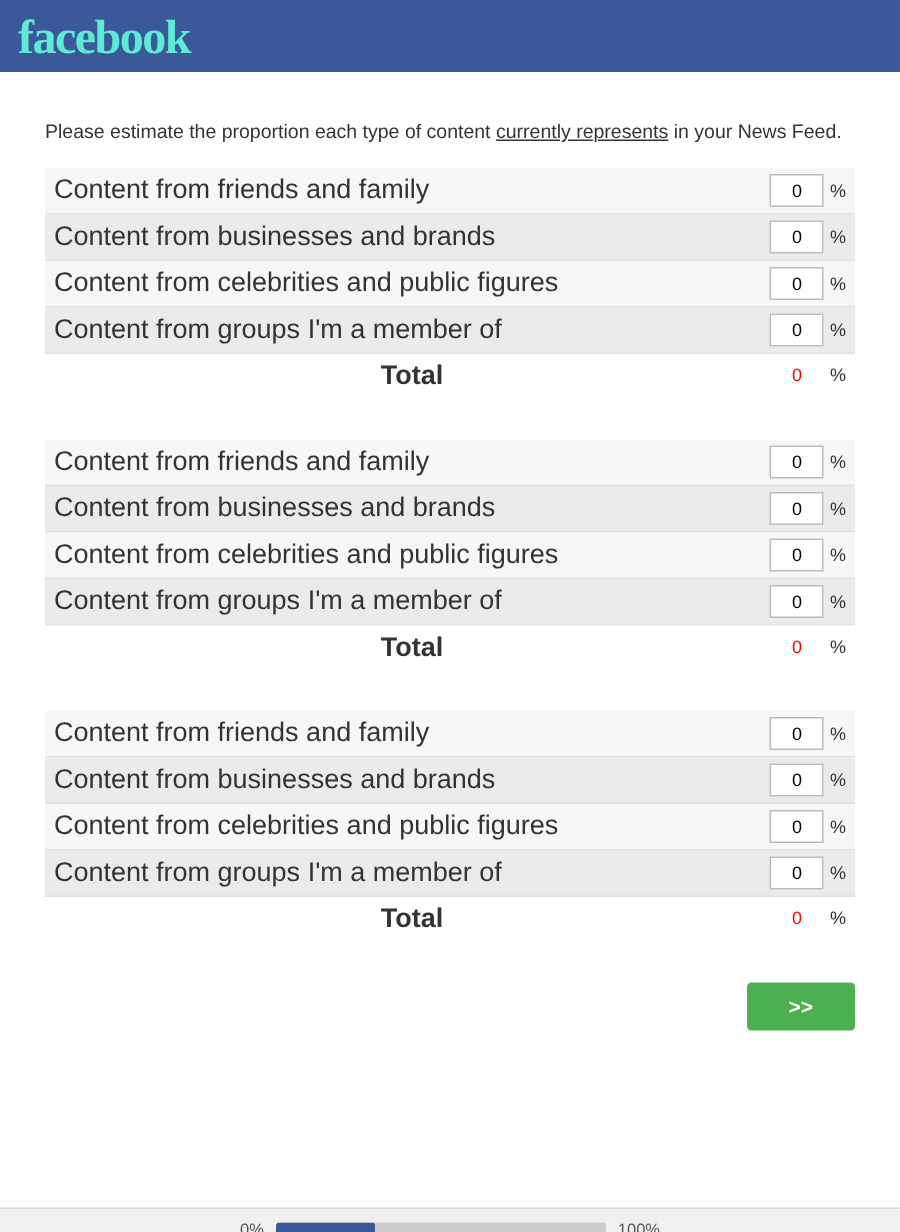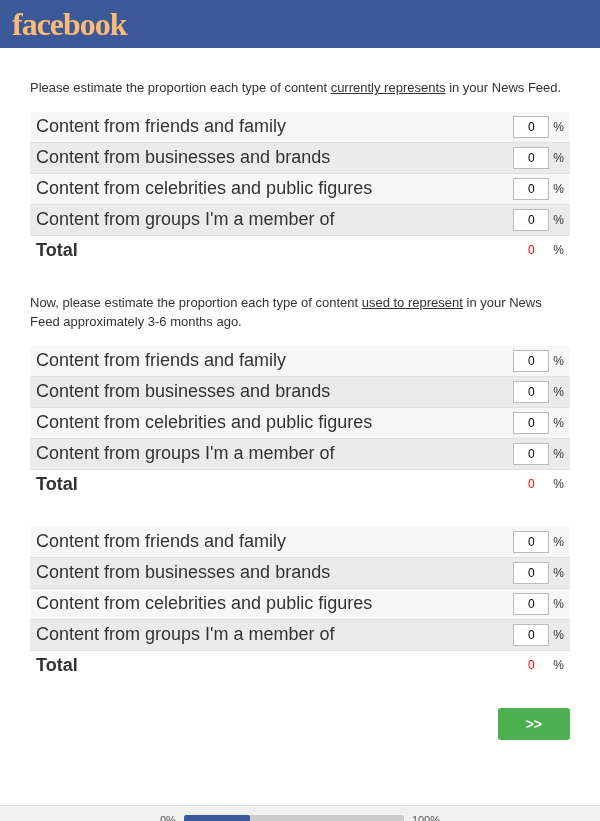--- a/index.html
+++ b/index.html
@@ -11,21 +11,21 @@
       min-height: 821px;
     }
     .header {
       background: #3b5998;
       padding: 8px 12px;
       height: 48px;
       display: flex;
       align-items: center;
     }
     .header-logo {
-      color: #fdba74;
+      color: #5eead4;
       font-size: 32px;
       font-weight: bold;
       font-family: Georgia, serif;
       letter-spacing: -1px;
     }
     .main-content {
       background: white;
       margin: 0;
       padding: 20px 30px 20px 30px;
       min-height: 757px;
@@ -61,20 +61,21 @@
       background: white;
       border-bottom: none;
     }
     .row-label {
       flex: 1;
       font-size: 18px;
       color: #333;
     }
     .row-label.bold {
       font-weight: bold;
+      text-align: center;
     }
     .row-input-wrap {
       display: flex;
       align-items: center;
       gap: 4px;
     }
     .row-input {
       width: 36px;
       height: 22px;
       border: 1px solid #bbb;
@@ -151,23 +152,20 @@
         <span class="row-label bold">Total</span>
         <div class="row-input-wrap">
           <span class="total-value">0</span>
           <span class="row-percent">%</span>
         </div>
       </div>
     </div>
   </div>
 
   <div class="section">
-    <p class="section-question">
-      Now, please estimate the proportion each type of content <u>used to represent</u> in your News Feed approximately 3-6 months ago.
-    </p>
     <div class="table-container">
       <div class="table-row">
         <span class="row-label">Content from friends and family</span>
         <div class="row-input-wrap">
           <input class="row-input" type="text" value="0" style="">
           <span class="row-percent">%</span>
         </div>
       </div>
       <div class="table-row">
         <span class="row-label">Content from businesses and brands</span>

